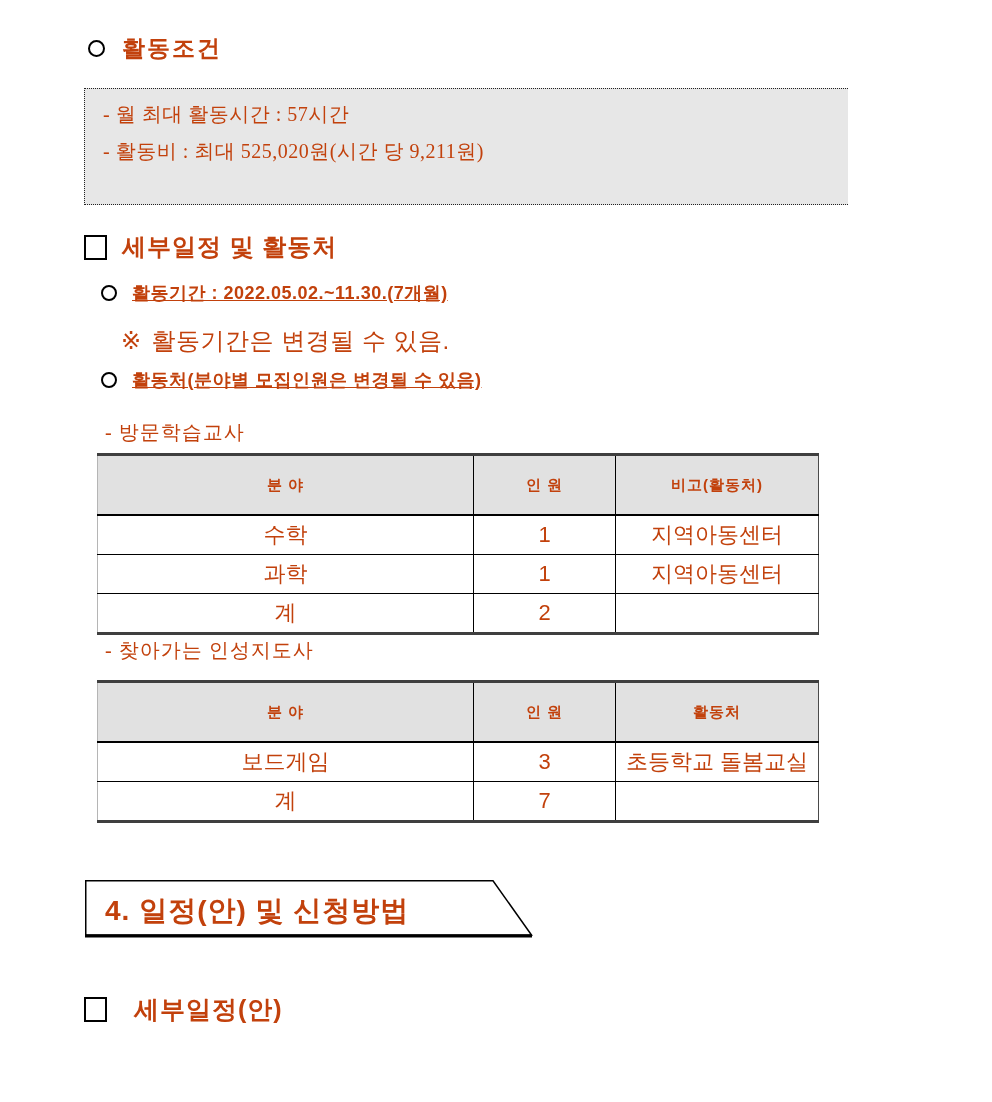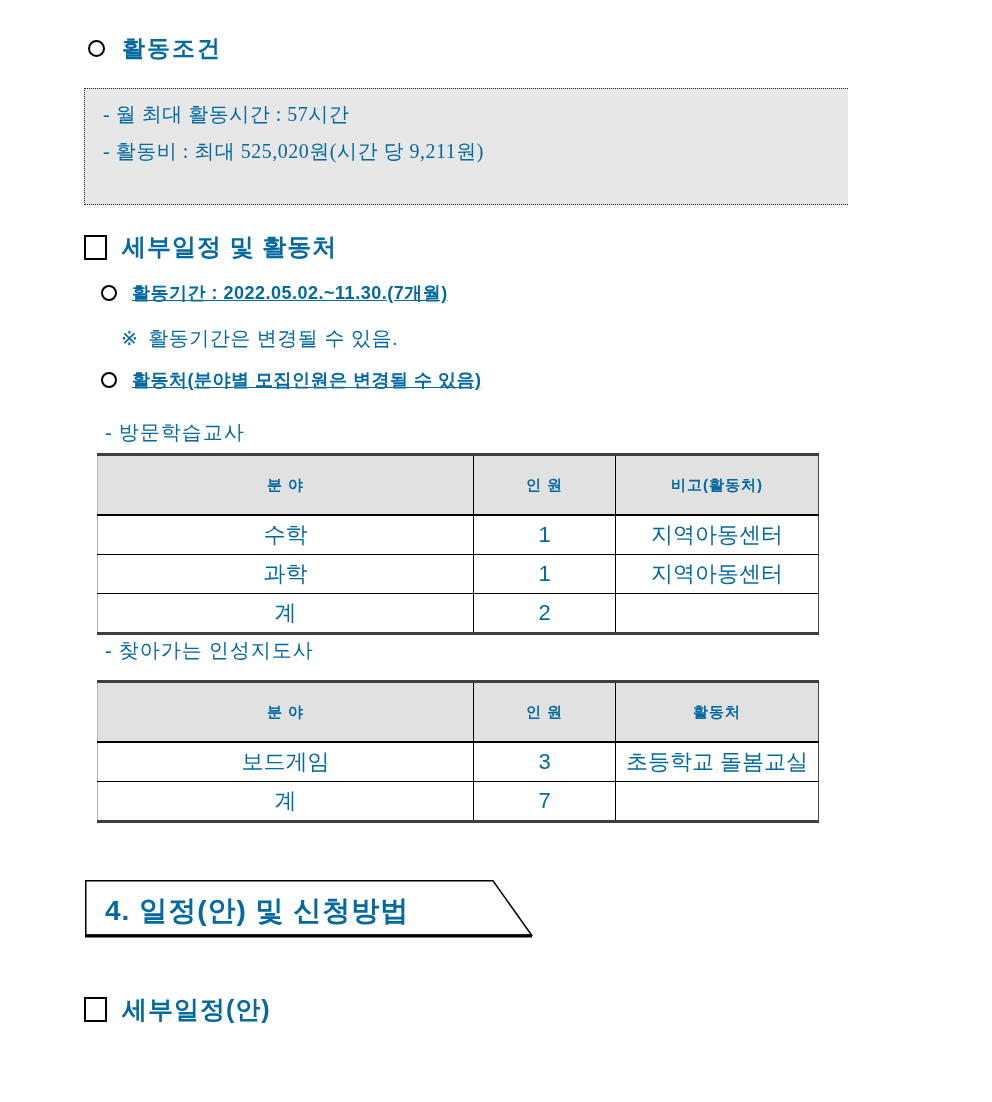--- a/index.html
+++ b/index.html
@@ -2,40 +2,40 @@
 <html><head>
 <meta charset="utf-8">
 <style>
   html, body { margin: 0; padding: 0; background: #ffffff; }
   #page {
     position: relative;
     width: 848px;
     height: 1102px;
     background: #ffffff;
     font-family: "Liberation Sans", sans-serif;
-    color: #0369a1;
+    color: #c2410c;
     overflow: hidden;
   }
   .abs { position: absolute; }
 
   
   .h-row { display: flex; align-items: center; white-space: nowrap; }
   .circle-bullet {
     display: inline-block; width: 13px; height: 13px;
     border: 2px solid #000; border-radius: 50%;
     margin-right: 17px; flex: 0 0 auto;
   }
   .square-bullet {
     display: inline-block; width: 19px; height: 21px;
     border: 2px solid #000; margin-right: 15px; flex: 0 0 auto;
   }
   .h1-text { font-size: 23px; font-weight: bold; letter-spacing: 2px; }
   .h2-text { font-size: 24px; font-weight: bold; letter-spacing: 1px; }
   .sub-text { font-size: 18px; font-weight: bold; letter-spacing: 0.5px; text-decoration: underline; }
-  .note-line { font-size: 20px; font-weight: normal; letter-spacing: 0.5px; white-space: nowrap; }
+  .note-line { font-size: 24px; font-weight: normal; letter-spacing: 0.5px; white-space: nowrap; }
   .note-mark { font-family: "DejaVu Sans", sans-serif; margin-right: 10px; }
 
   
   .cond-box {
     left: 84px; top: 88px; width: 814px; height: 117px;
     background: #e7e7e7;
     border: 1px dotted #222;
     box-sizing: border-box;
     padding: 7px 0 0 18px;
   }
@@ -180,16 +180,16 @@
   <div class="abs banner-wrap">
     <svg width="450" height="61" viewBox="0 0 450 61">
       <polygon points="0.75,1.75 408,1.75 446.5,56 0.75,56" fill="#ffffff" stroke="#000000" stroke-width="1.5"></polygon>
       <rect x="0" y="55.5" width="447" height="3" fill="#000000"></rect>
     </svg>
     <div class="banner-text">4. 일정(안) 및 신청방법</div>
   </div>
 
   <div class="abs h-row" style="left:84px; top:993px;">
     <span class="square-bullet"></span>
-    <span class="h2-text" style="font-size:25px;">세부일정(안)</span>
+    <span class="h2-text" style="font-size:25px;margin-left:12px;">세부일정(안)</span>
   </div>
 
 </div>
 
 </body></html>

